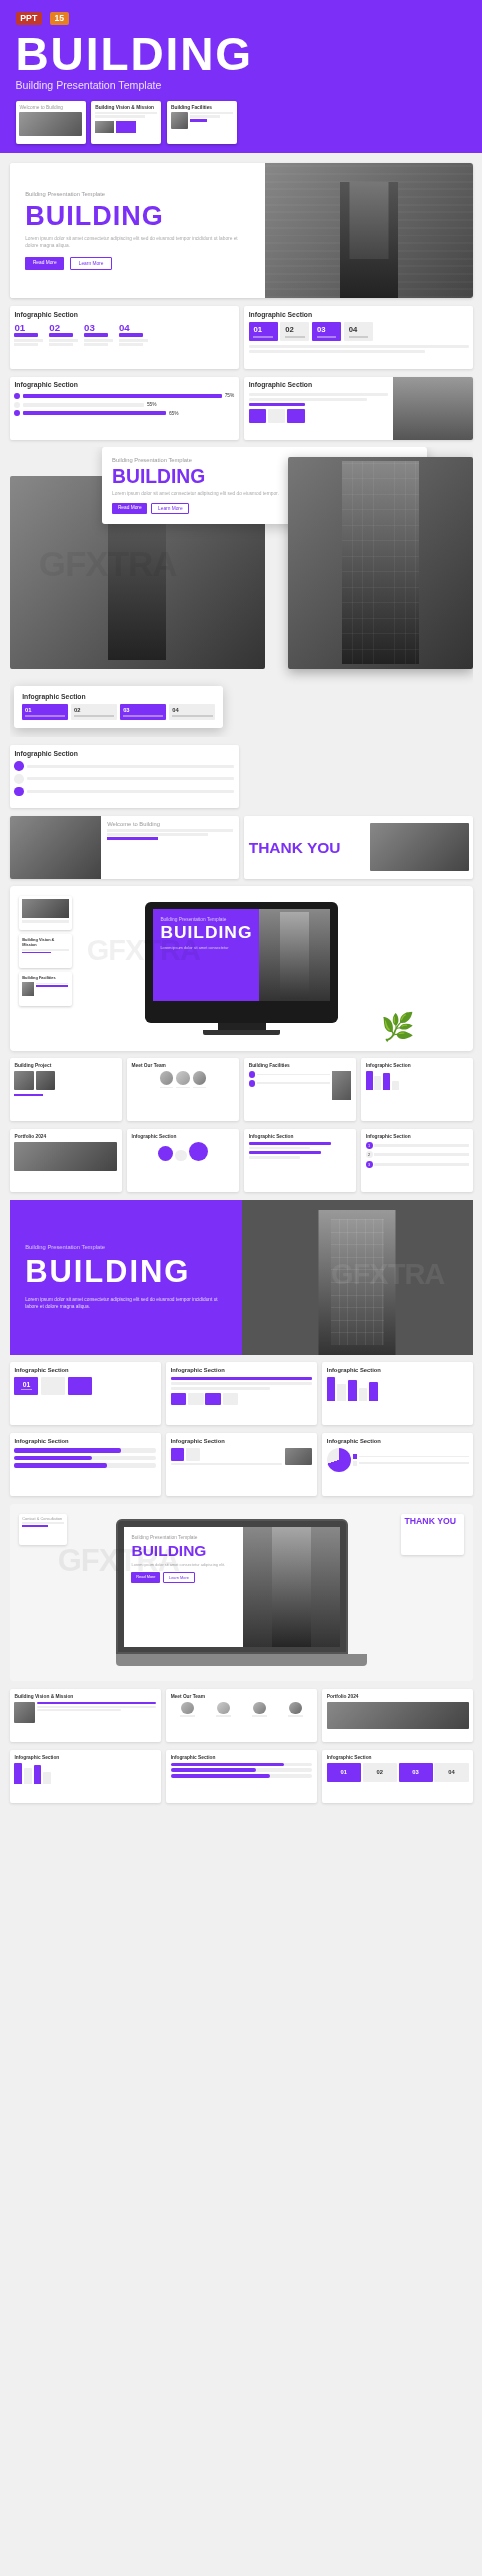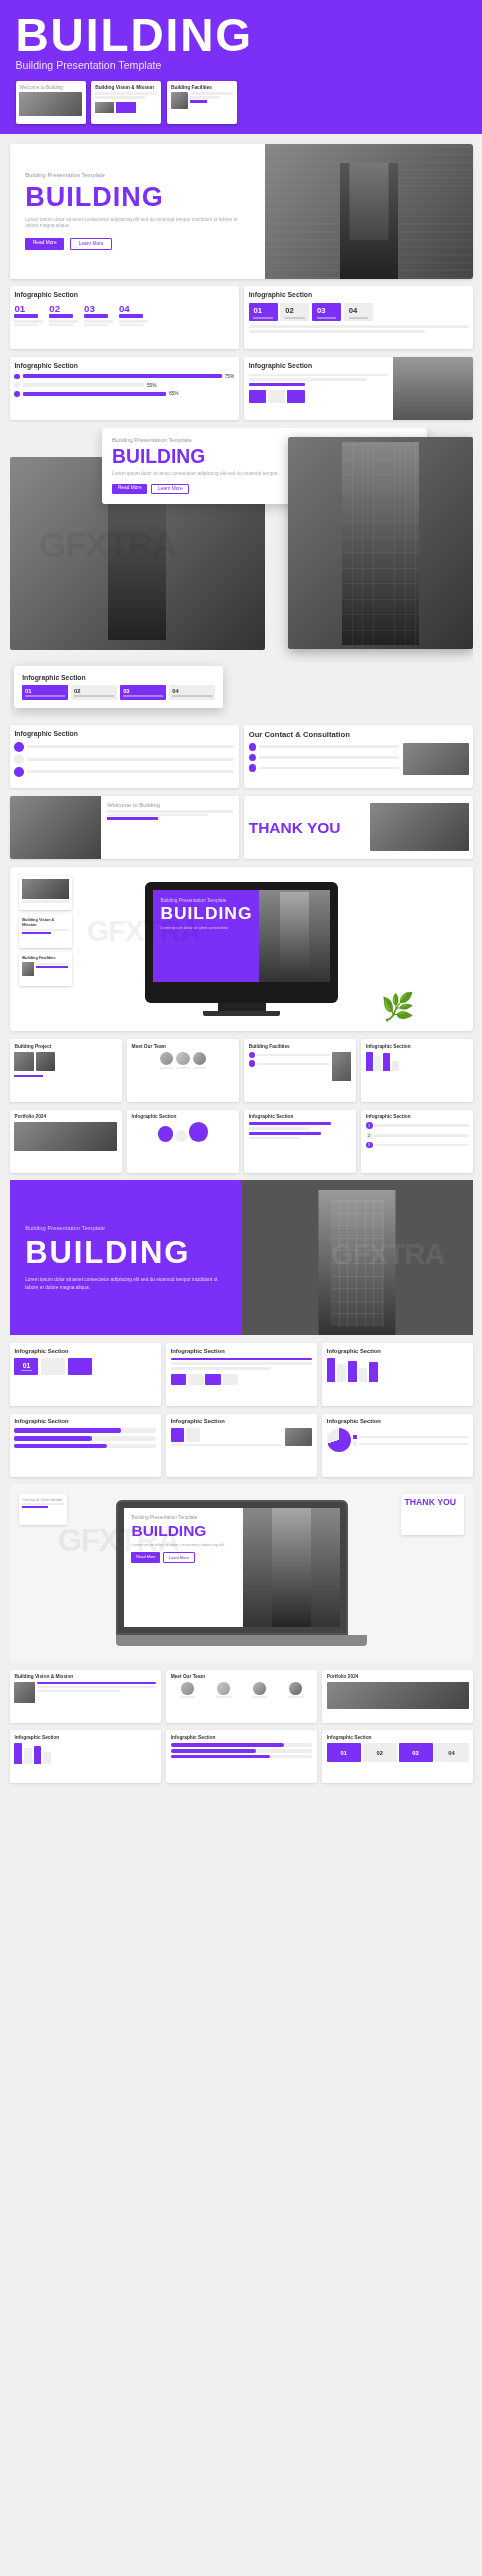--- a/index.html
+++ b/index.html
@@ -330,20 +330,24 @@
     .highlight-num {
       color: #7b2ff7;
       font-weight: bold;
       font-size: 9.7px;
     }
   </style>
 </head>
 <body>
 
 <div class="header-banner">
+  <div class="header-top-row">
+    <span class="ppt-badge">PPT</span>
+    <span class="icon-badge">15</span>
+  </div>
   <div class="header-title-big">BUILDING</div>
   <div class="header-subtitle">Building Presentation Template</div>
 
   <div style="display:flex; gap:5.8px; margin-top:9.7px;">
 
     <div style="width:70px; height:43px; background:#fff; border-radius:1.9px; overflow:hidden; padding:3.9px; box-shadow:0 1px 2.9px rgba(0,0,0,0.3);">
       <div style="font-size:4.8px; color:#999; margin-bottom:1.9px;">Welcome to Building</div>
       <div style="width:100%; height:24px; background:linear-gradient(135deg,#999,#555); border-radius:1px;"></div>
     </div>
 
@@ -560,40 +564,20 @@
           <div style="width:9.7px; height:9.7px; border-radius:50%; background:#eee; flex-shrink:0;"></div>
           <div style="flex:1; height:2.9px; background:#eee; border-radius:1px;"></div>
         </div>
         <div style="display:flex; align-items:center; gap:2.9px;">
           <div style="width:9.7px; height:9.7px; border-radius:50%; background:#7b2ff7; flex-shrink:0;"></div>
           <div style="flex:1; height:2.9px; background:#eee; border-radius:1px;"></div>
         </div>
       </div>
     </div>
 
-    <div class="mini-slide">
-      <div style="font-size:7.7px; font-weight:bold; color:#333; margin-bottom:3.9px;">Our Contact &amp; Consultation</div>
-      <div style="display:flex; gap:3.9px;">
-        <div style="flex:1;">
-          <div class="contact-row">
-            <div class="contact-icon"></div>
-            <div class="contact-line"></div>
-          </div>
-          <div class="contact-row">
-            <div class="contact-icon"></div>
-            <div class="contact-line"></div>
-          </div>
-          <div class="contact-row">
-            <div class="contact-icon"></div>
-            <div class="contact-line"></div>
-          </div>
-        </div>
-        <div style="width:30%; background:linear-gradient(135deg,#888,#555); border-radius:1px;"></div>
-      </div>
-    </div>
   </div>
 
   <div class="slide-grid-2">
 
     <div class="mini-slide" style="padding:0; overflow:hidden;">
       <div style="display:flex; height:63px;">
         <div style="width:40%; background:linear-gradient(135deg,#888,#444);"></div>
         <div style="flex:1; padding:5.8px;">
           <div style="font-size:5.8px; color:#999; margin-bottom:1.9px;">Welcome to Building</div>
           <div style="height:2.9px; background:#eee; margin-bottom:1px;"></div>

